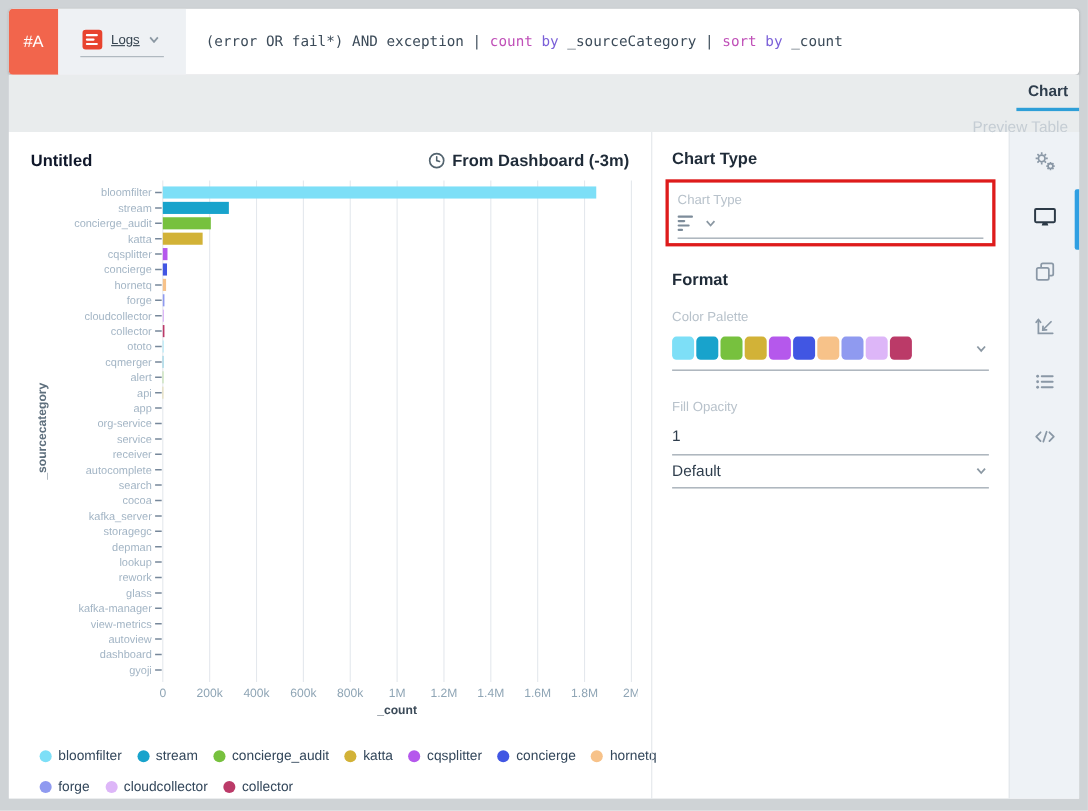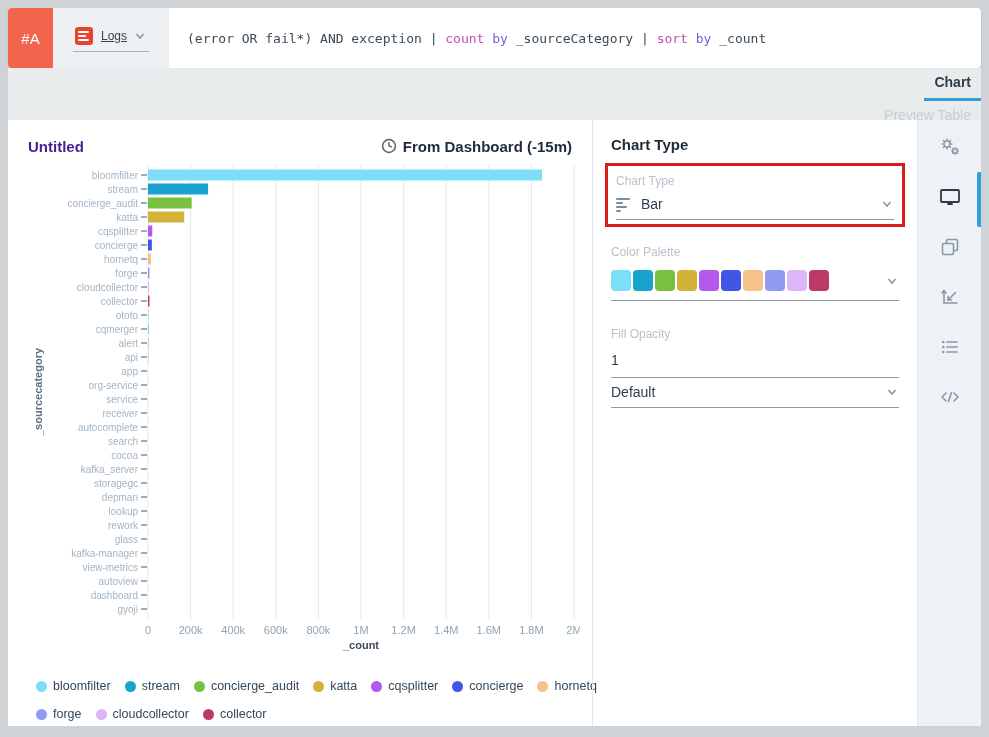--- a/index.html
+++ b/index.html
@@ -46,21 +46,21 @@
   
   .tab-band { width: 973px; height: 52px; background: #e9eced;
     display: flex; align-items: flex-end; padding-left: 13px; flex-direction: column; }
   .tab { font-size: 14px; padding: 6px 10px 8px 10px; cursor: pointer; }
   .tab.active { color: #2f3e4d; font-weight: bold; border-bottom: 3px solid #2e9fd8; }
   .tab.inactive { color: #c5cdd4; margin-left: 29px; border-bottom: 3px solid transparent; }
   
   .panels { width: 973px; height: 606px; display: flex; background: #fff; }
   .chart-panel { width: 584px; flex: none; padding: 14px 20px 0 20px; }
   .chart-header { display: flex; justify-content: space-between; align-items: center; height: 24px; }
-  .chart-title { font-size: 15px; font-weight: bold; color: #4c1d95; }
+  .chart-title { font-size: 15px; font-weight: bold; color: #0f172a; }
   .time-range { display: flex; align-items: center; gap: 6px;
     font-size: 15px; font-weight: bold; color: #1f2b38; cursor: pointer; }
   .legend { margin: 6px 0 0 8px; }
   .legend-row { display: flex; align-items: center; gap: 14px; height: 28px; }
   .legend-item { display: flex; align-items: center; gap: 6px; cursor: pointer; }
   .legend-dot { width: 11px; height: 11px; border-radius: 50%; flex: none; }
   .legend-item span:last-child { font-size: 12.5px; color: #33475b; }
   
   .settings-panel { width: 325px; flex: none; border-left: 1px solid #e3e7ea;
     padding: 16px 18px 0 18px; }
@@ -121,21 +121,21 @@
 <div class="panels">
 
   <div class="chart-panel">
     <div class="chart-header">
       <div class="chart-title">Untitled</div>
       <div class="time-range">
         <svg class="icon" width="16" height="16" viewBox="0 0 16 16">
           <circle cx="8" cy="8" r="6.4" fill="none" stroke="#53646f" stroke-width="1.5"></circle>
           <path d="M8 4.6 V8 L10.6 8.8" fill="none" stroke="#53646f" stroke-width="1.4" stroke-linecap="round"></path>
         </svg>
-        <span>From Dashboard (-15m)</span>
+        <span>From Dashboard (-3m)</span>
       </div>
     </div>
     <svg id="chart-svg" width="552" height="500" viewBox="0 0 552 500" style="margin-top:4px;">
         <line x1="120" y1="2" x2="120" y2="458" stroke="#e4e8ed" stroke-width="1"></line>
         <text x="120" y="472" text-anchor="middle" fill="#8fa5b5" font-size="11" font-family="Liberation Sans, sans-serif">0</text>
         <line x1="162.6" y1="2" x2="162.6" y2="458" stroke="#e4e8ed" stroke-width="1"></line>
         <text x="162.6" y="472" text-anchor="middle" fill="#8fa5b5" font-size="11" font-family="Liberation Sans, sans-serif">200k</text>
         <line x1="205.2" y1="2" x2="205.2" y2="458" stroke="#e4e8ed" stroke-width="1"></line>
         <text x="205.2" y="472" text-anchor="middle" fill="#8fa5b5" font-size="11" font-family="Liberation Sans, sans-serif">400k</text>
         <line x1="247.8" y1="2" x2="247.8" y2="458" stroke="#e4e8ed" stroke-width="1"></line>
@@ -288,27 +288,27 @@
 
     <div class="annotation-box">
       <div class="field-label">Chart Type</div>
       <div class="field-row">
         <span class="bar-glyph">
             <i></i>
             <i></i>
             <i></i>
             <i></i>
           </span>
-        <span class="field-value">Bar</span>
         <svg class="chev" viewBox="0 0 10 10">
           <polyline points="1.5,3 5,7 8.5,3"></polyline>
         </svg>
       </div>
     </div>
 
+    <div class="section-heading format-heading">Format</div>
 
     <div class="field-label mt18">Color Palette</div>
     <div class="palette-row">
       <span class="swatches" id="palette-swatches">
           <span class="swatch" style="background: rgb(125, 223, 247);"></span>
           <span class="swatch" style="background: rgb(24, 163, 204);"></span>
           <span class="swatch" style="background: rgb(119, 193, 62);"></span>
           <span class="swatch" style="background: rgb(210, 178, 55);"></span>
           <span class="swatch" style="background: rgb(181, 88, 236);"></span>
           <span class="swatch" style="background: rgb(65, 86, 227);"></span>

